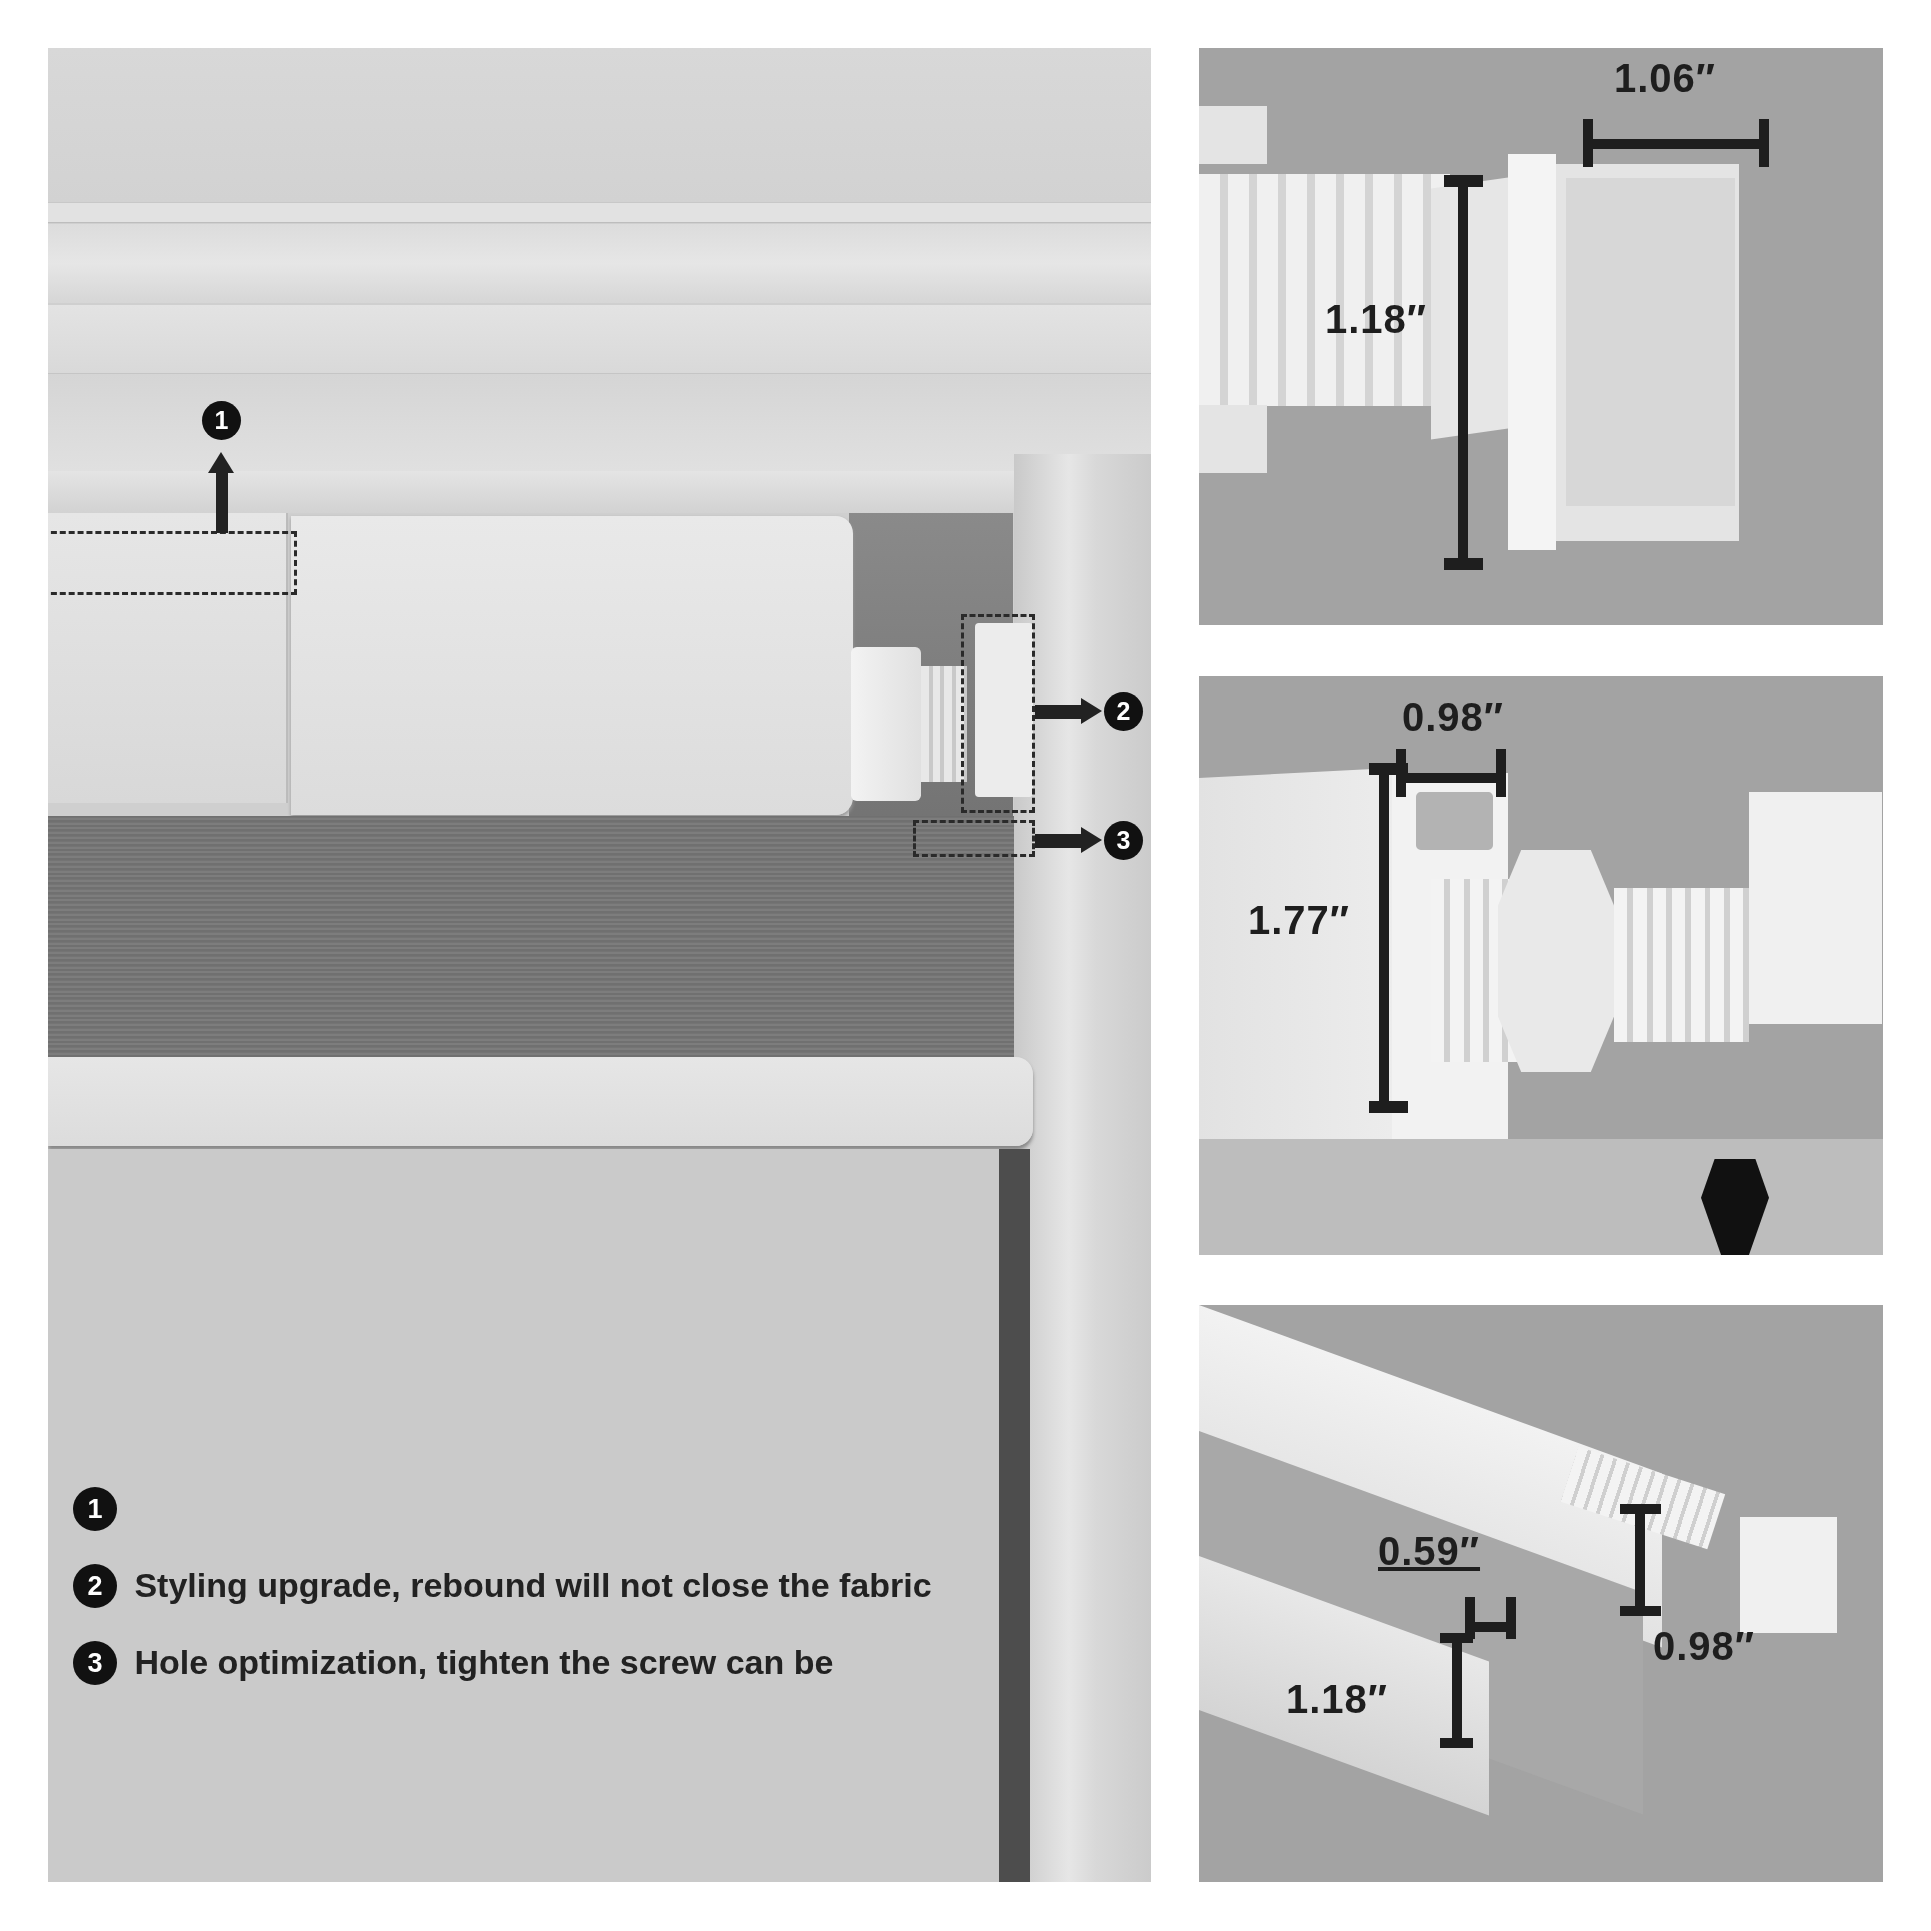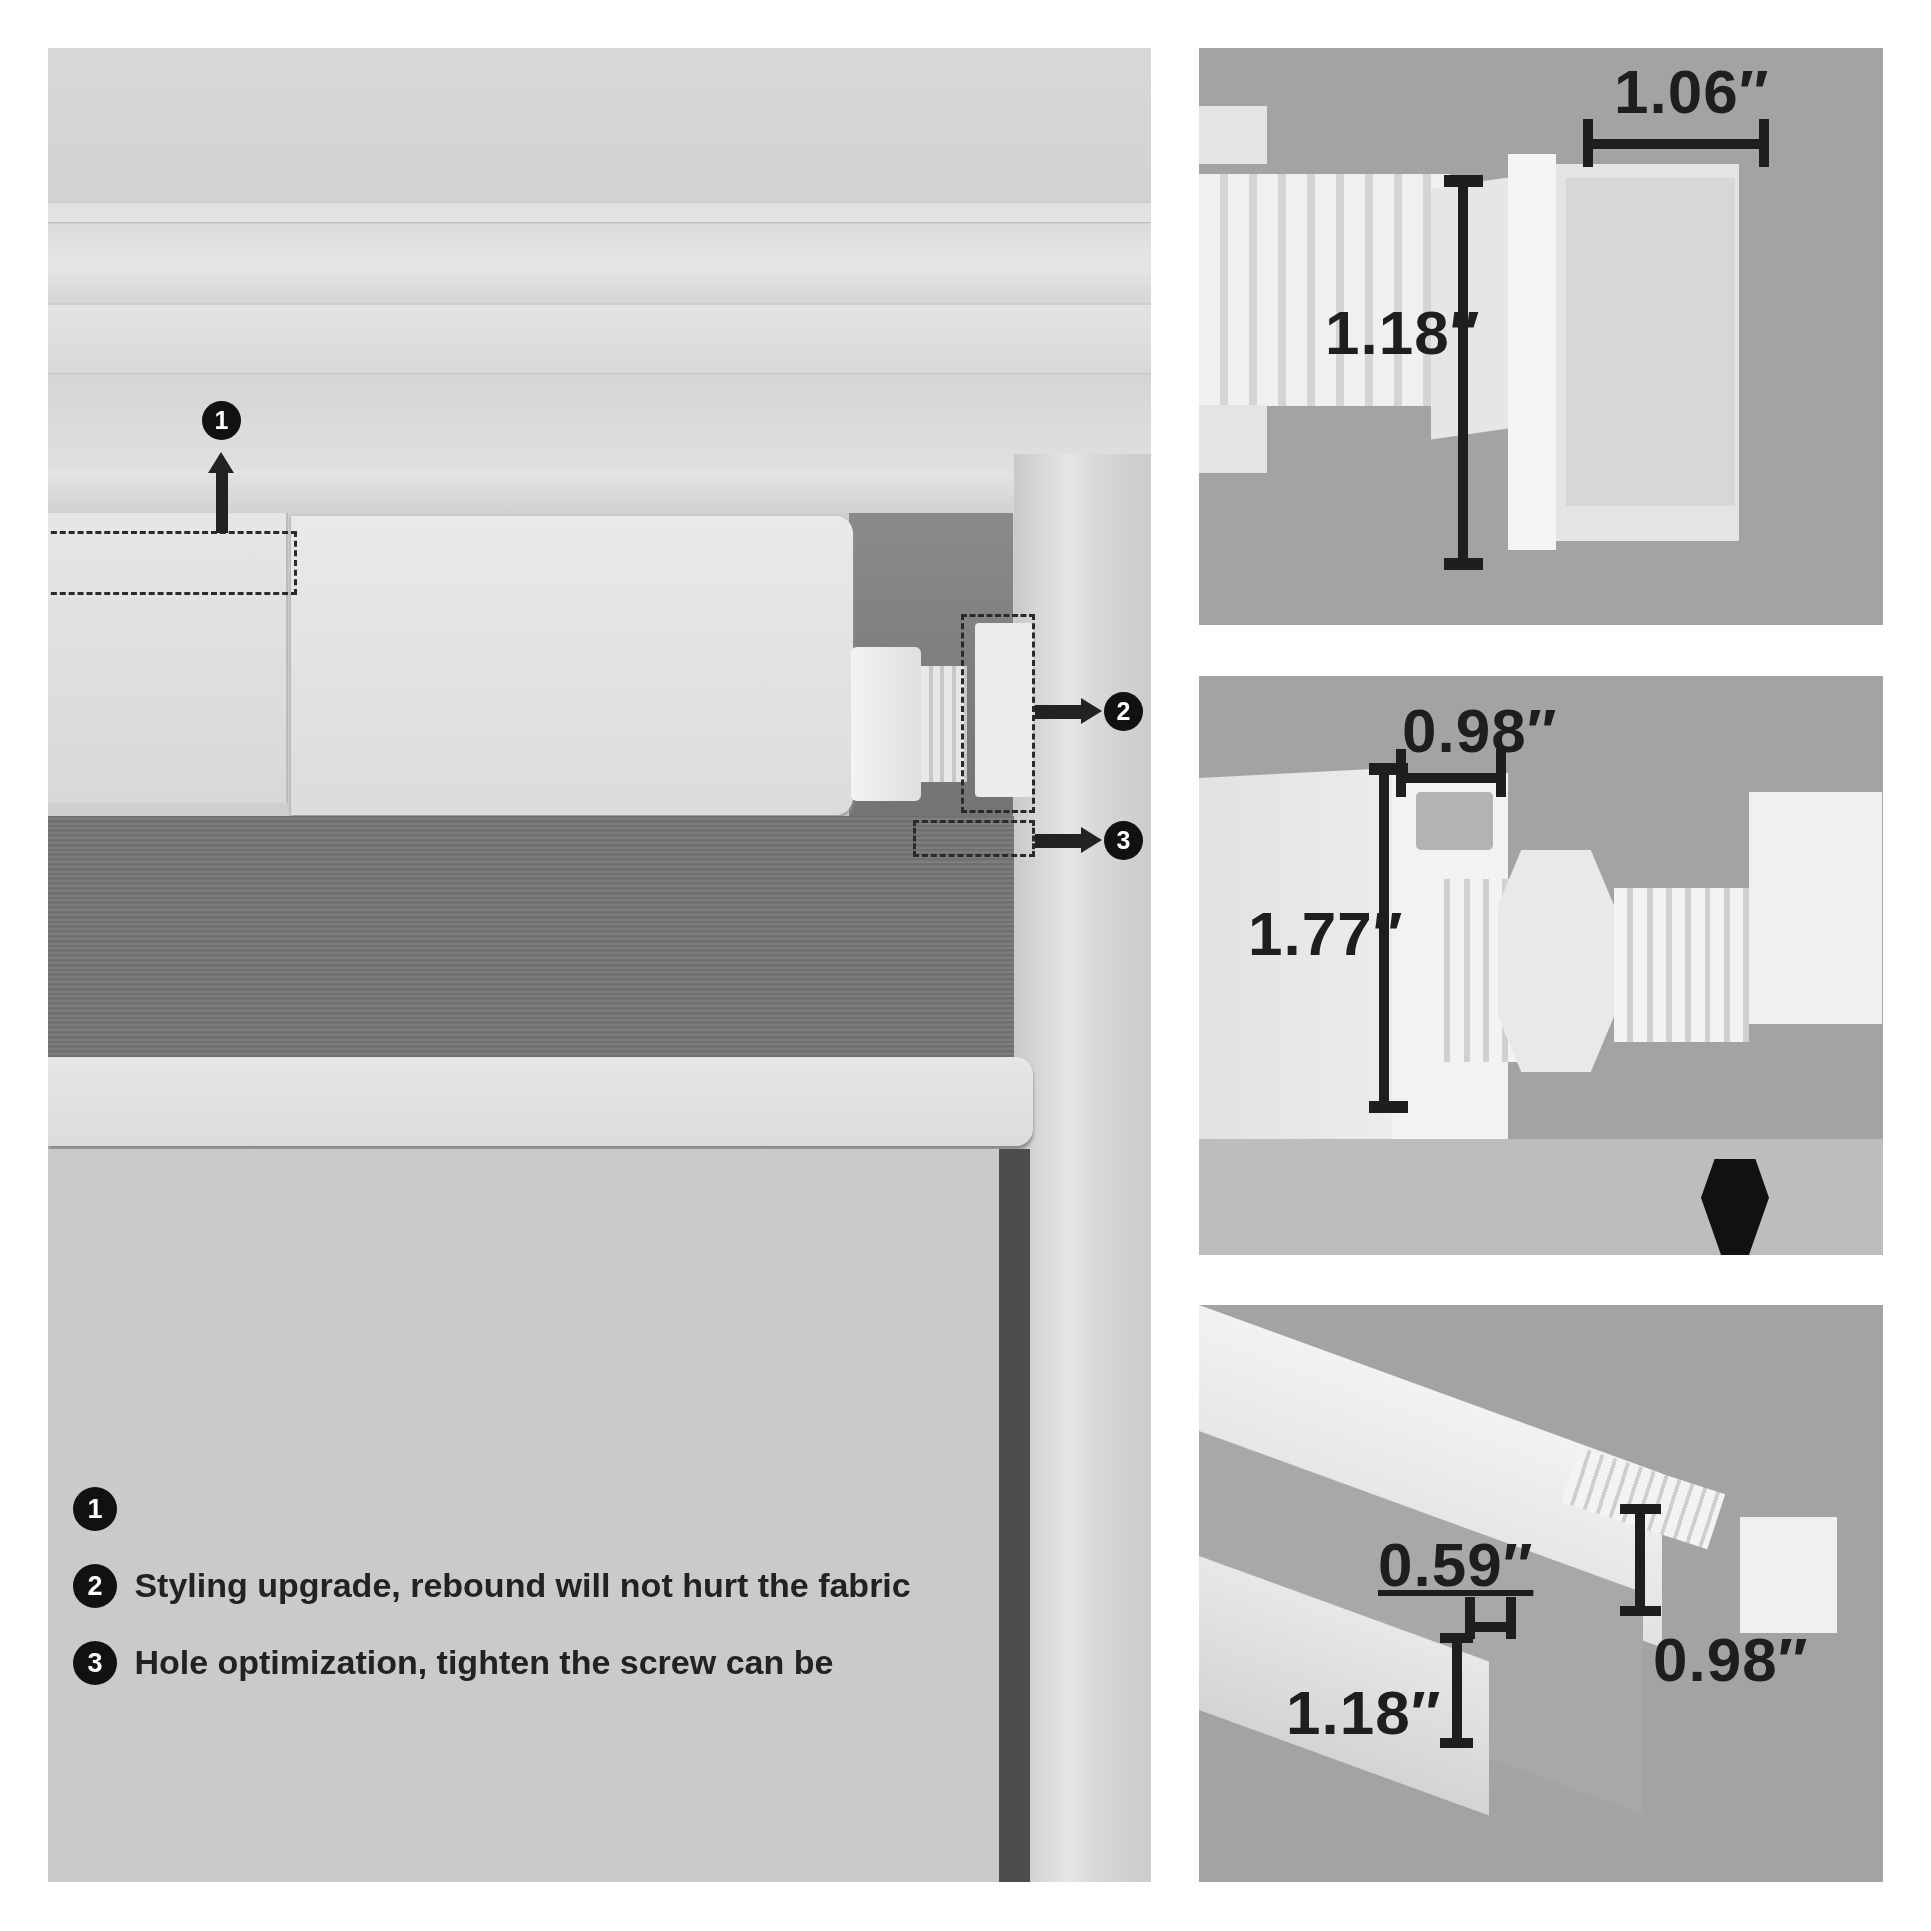--- a/index.html
+++ b/index.html
@@ -32,21 +32,21 @@
     .marker{width:39px;height:39px;border-radius:50%;background:#111;color:#fff;font-weight:bold;font-size:25px;display:flex;align-items:center;justify-content:center;}
     .arrow-up{width:11.6px;background:#222;}
     .arrow-head-up{width:0;height:0;border-left:13.5px solid transparent;border-right:13.5px solid transparent;border-bottom:21px solid #222;}
     .arrow-r{height:13.5px;background:#222;}
     .arrow-head-r{width:0;height:0;border-top:13.5px solid transparent;border-bottom:13.5px solid transparent;border-left:21px solid #222;}
     .legend{left:25px;width:966px;}
     .legend-row{display:flex;align-items:flex-start;margin-bottom:33px;}
     .legend-row .marker{flex:0 0 44px;height:44px;width:44px;font-size:27px;margin-right:17.4px;}
     .legend-text{font-size:34px;font-weight:bold;color:#222;line-height:42px;}
     
-    .dim{font-weight:bold;color:#1e1e1e;font-size:62px;letter-spacing:1px;}
+    .dim{font-weight:bold;color:#1e1e1e;font-size:40px;letter-spacing:1px;}
     .bar{background:#1e1e1e;}
     .shape{background:#ececec;}
   </style>
 </head>
 <body>
 
 <div id="main" class="panel">
   <div class="abs wall"></div>
   <div class="abs mould1"></div>
   <div class="abs mould2"></div>
@@ -91,21 +91,21 @@
     <div class="legend-row">
       <div class="marker">
           <span>1</span>
         </div>
     </div>
     <div class="legend-row">
       <div class="marker">
           <span>2</span>
         </div>
       <div class="legend-text">
-          <div>Styling upgrade, rebound will not hurt the fabric</div>
+          <div>Styling upgrade, rebound will not close the fabric</div>
         </div>
     </div>
     <div class="legend-row">
       <div class="marker">
           <span>3</span>
         </div>
       <div class="legend-text">
         <div>Hole optimization, tighten the screw can be</div>
       </div>
     </div>

